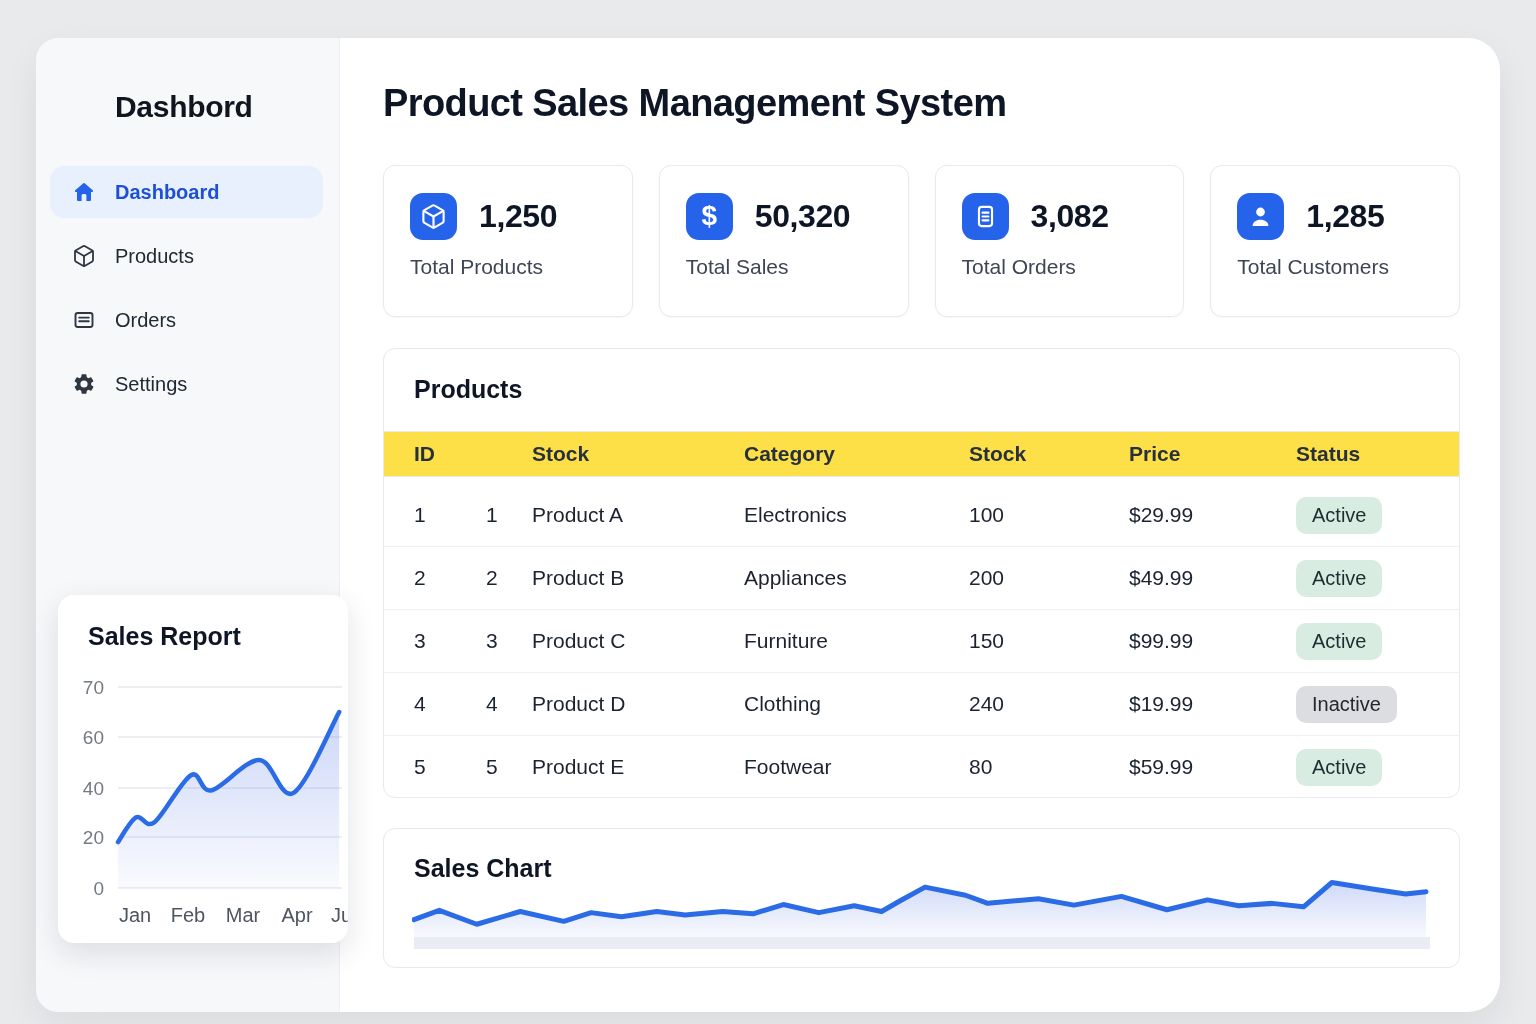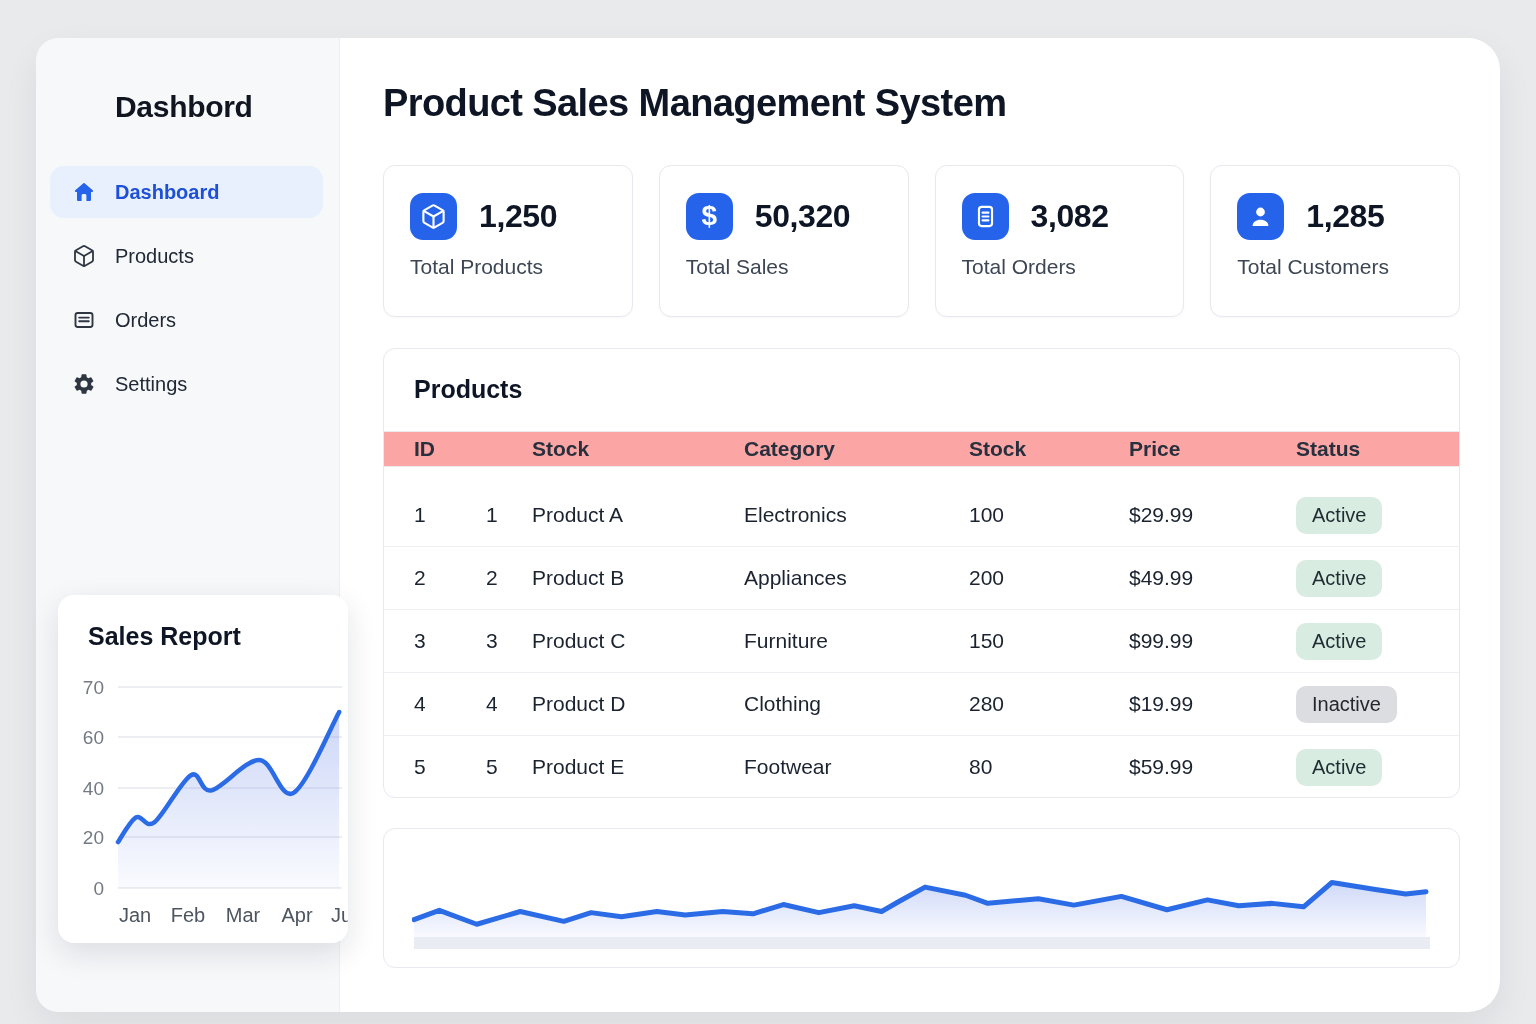--- a/index.html
+++ b/index.html
@@ -56,22 +56,22 @@
   .stat-value { font-size:32px; font-weight:700; color:#0e1525; letter-spacing:-.4px; }
   .stat-label { margin-top:15px; font-size:21px; color:#3d4654; }
   
   .products-panel {
     position:absolute; left:347px; top:310px; width:1077px; height:450px;
     background:#fff; border:1px solid #e7e9ee; border-radius:12px; overflow:hidden;
   }
   .panel-title { padding:26px 0 0 30px; font-size:25px; font-weight:700; color:#0e1525; }
   .tgrid { display:grid; grid-template-columns:72px 60px 212px 225px 160px 167px 1fr; align-items:center; }
   .thead {
-    position:absolute; left:0; right:0; top:82px; height:36px;
-    background:#fca5a5; border-top:1px solid #e9ebee; border-bottom:1px solid #e9ebee;
+    position:absolute; left:0; right:0; top:82px; height:46px;
+    background:#fde047; border-top:1px solid #e9ebee; border-bottom:1px solid #e9ebee;
     font-size:21px; font-weight:600; color:#28303d;
   }
   .thead .c0 { grid-column:1 / span 2; padding-left:30px; }
   .tbody { position:absolute; left:0; right:0; top:135px; }
   .trow { height:63px; border-bottom:1px solid #edeff2; font-size:21px; color:#1b2330; }
   .c0 { padding-left:30px; }
   .c1 { padding-left:30px; }
   .cell { padding-left:16px; }
   .badge {
     display:inline-block; padding:7px 16px; border-radius:10px;
@@ -243,37 +243,38 @@
         <div class="cell">Furniture</div>
         <div class="cell">150</div>
         <div class="cell">$99.99</div>
         <div class="cell"><span class="badge" style="background: rgb(217, 236, 225); color: rgb(31, 45, 51);">Active</span></div>
       </div>
       <div class="trow tgrid">
         <div class="c0">4</div>
         <div class="c1">4</div>
         <div class="cell">Product D</div>
         <div class="cell">Clothing</div>
-        <div class="cell">280</div>
+        <div class="cell">240</div>
         <div class="cell">$19.99</div>
         <div class="cell"><span class="badge" style="background: rgb(220, 221, 225); color: rgb(35, 39, 46);">Inactive</span></div>
       </div>
       <div class="trow tgrid">
         <div class="c0">5</div>
         <div class="c1">5</div>
         <div class="cell">Product E</div>
         <div class="cell">Footwear</div>
         <div class="cell">80</div>
         <div class="cell">$59.99</div>
         <div class="cell"><span class="badge" style="background: rgb(217, 236, 225); color: rgb(31, 45, 51);">Active</span></div>
       </div>
     </div>
   </section>
 
   <section class="sales-panel">
+    <div class="panel-title">Sales Chart</div>
     <svg id="big-chart" viewBox="0 0 1022 84" preserveAspectRatio="none">
         <defs>
           <linearGradient id="gradBig" x1="0" y1="0" x2="0" y2="1">
             <stop offset="0%" stop-color="rgba(86,120,230,0.28)"></stop>
             <stop offset="100%" stop-color="rgba(86,120,230,0.04)"></stop>
           </linearGradient>
         </defs>
         <rect x="2" y="68" width="1016" height="12" fill="#e9ecf3"></rect>
         <path d="M2,50.6L27.3,41.32L64.744,55.24L108.25999999999999,42.480000000000004L151.77599999999998,52.34L179.1,43.64L209.45999999999998,47.7L244.88,42.480000000000004L273.216,45.96L310.65999999999997,42.480000000000004L341.02000000000004,44.8L371.38,35.519999999999996L406.8,43.64L442.21999999999997,36.68L469.54400000000004,42.480000000000004L487.76,32.04L513.06,18.119999999999997L553.5400000000001,26.240000000000002L575.804,34.36L626.404,29.72L661.8240000000001,36.099999999999994L709.3879999999999,27.400000000000006L754.928,40.74L795.408,30.880000000000003L826.78,36.68L860.1759999999999,34.36L891.548,37.84L919.884,13.480000000000004L963.4,20.440000000000005L993.76,25.08L1014,22.759999999999998L1014,68L2,68Z" fill="url(#gradBig)" stroke="none"></path>
         <path d="M2,50.6L27.3,41.32L64.744,55.24L108.25999999999999,42.480000000000004L151.77599999999998,52.34L179.1,43.64L209.45999999999998,47.7L244.88,42.480000000000004L273.216,45.96L310.65999999999997,42.480000000000004L341.02000000000004,44.8L371.38,35.519999999999996L406.8,43.64L442.21999999999997,36.68L469.54400000000004,42.480000000000004L487.76,32.04L513.06,18.119999999999997L553.5400000000001,26.240000000000002L575.804,34.36L626.404,29.72L661.8240000000001,36.099999999999994L709.3879999999999,27.400000000000006L754.928,40.74L795.408,30.880000000000003L826.78,36.68L860.1759999999999,34.36L891.548,37.84L919.884,13.480000000000004L963.4,20.440000000000005L993.76,25.08L1014,22.759999999999998" fill="none" stroke="#2b6ce6" stroke-width="5" stroke-linecap="round" stroke-linejoin="round"></path>

